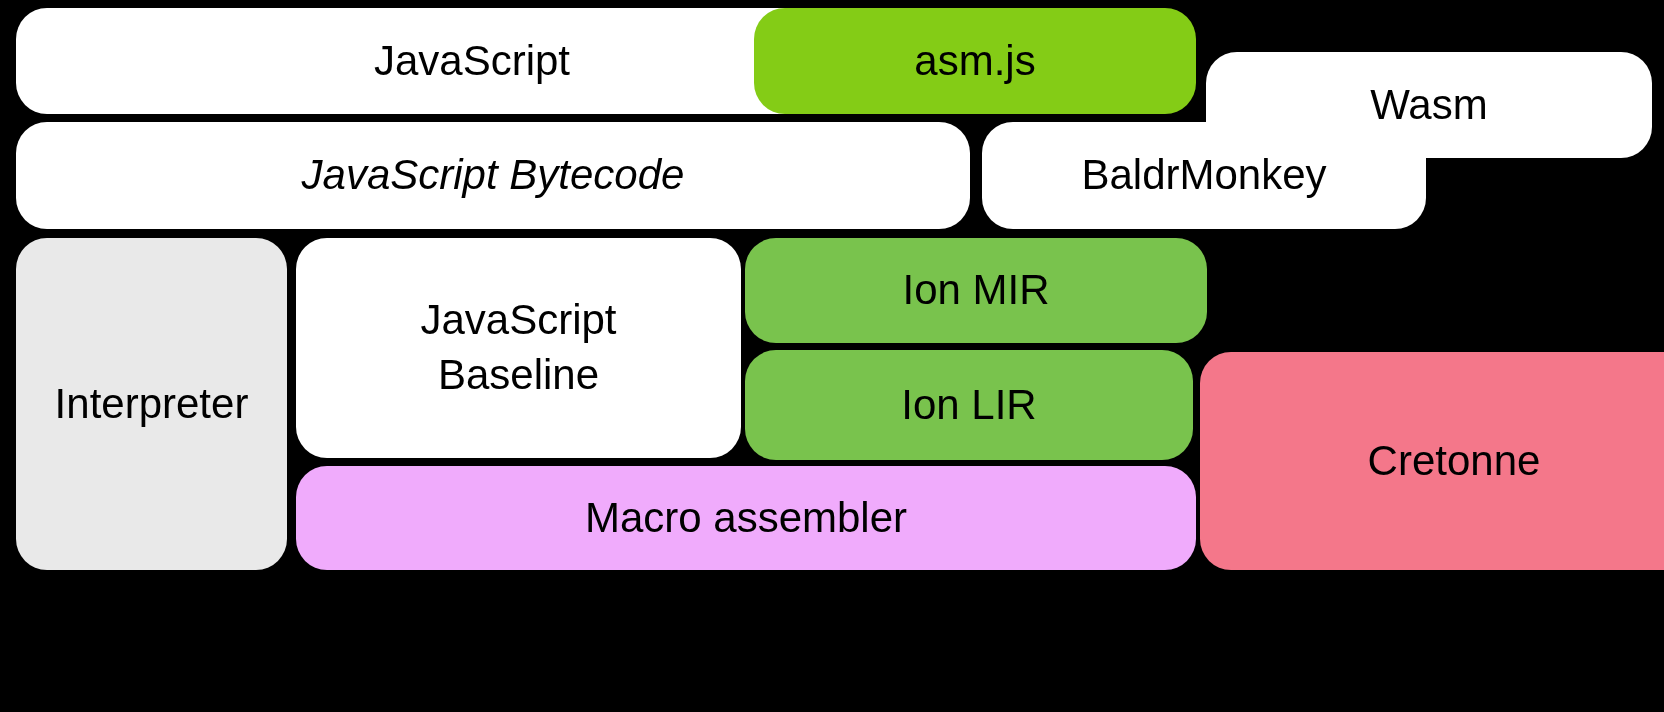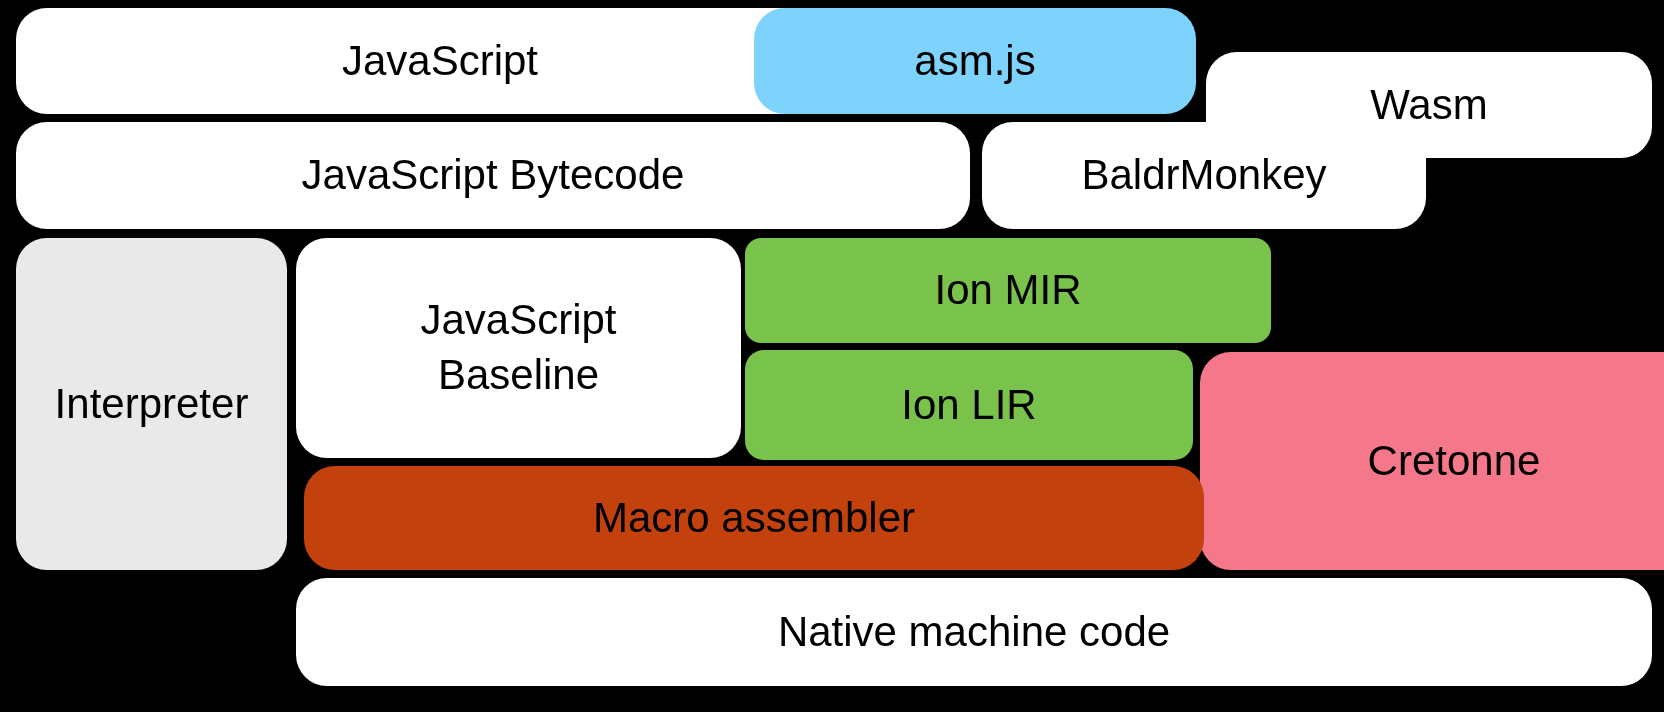--- a/index.html
+++ b/index.html
@@ -23,44 +23,44 @@
     justify-content: center;
     text-align: center;
     color: #000;
     font-size: 42px;
     line-height: 1.3;
     background: #fff; 
   }
   .box span { display: inline-block; }
 
   
-  .b-javascript        { left:16px;   top:8px;   width:848px;  height:106px; }
+  .b-javascript        { left:16px;   top:8px;   width:848px;  height:106px;padding-left:32px; }
   .b-asmjs             { left:754px;  top:8px;   width:442px;  height:106px; }
   .b-wasm              { left:1206px; top:8px;   width:446px;  height:106px;margin-top:44px; }
-  .b-bytecode          { left:16px;   top:122px; width:954px;  height:107px; }
+  .b-bytecode          { left:16px;   top:122px; width:954px;  height:107px;font-style:italic; }
   .b-baldrmonkey       { left:982px;  top:122px; width:444px;  height:107px;align-items:center; }
   .b-interpreter       { left:16px;   top:238px; width:271px;  height:332px;text-align:center; }
   .b-baseline          { left:296px;  top:238px; width:445px;  height:220px;text-align:center; }
   .b-baseline span     { max-width:280px; }
-  .b-ion-mir           { left:745px;  top:238px; width:526px;  height:105px;border-radius:16px; }
+  .b-ion-mir           { left:745px;  top:238px; width:462px;  height:105px; }
   .b-ion-lir           { left:745px;  top:350px; width:448px;  height:110px; }
   .b-cretonne          { left:1200px; top:352px; width:508px;  height:218px; }
   .b-macro-assembler   { left:296px;  top:466px; width:900px;  height:104px; }
   .b-native            { left:296px;  top:578px; width:1356px; height:108px; }
 </style>
 </head>
 <body>
 
 <div class="stage" data-fill="background" style="background: rgb(0, 0, 0);">
 
   <div class="box b-javascript" data-fill="box_white" style="background: rgb(255, 255, 255);">
     <span>JavaScript</span>
   </div>
 
-  <div class="box b-asmjs" data-fill="box_white" style="background: #7dd3fc;">
+  <div class="box b-asmjs" data-fill="box_white" style="background: #84cc16;">
     <span>asm.js</span>
   </div>
 
   <div class="box b-wasm" data-fill="box_white" style="background: rgb(255, 255, 255);">
     <span>Wasm</span>
   </div>
 
   <div class="box b-bytecode" data-fill="box_white" style="background: rgb(255, 255, 255);">
     <span>JavaScript Bytecode</span>
   </div>
@@ -74,29 +74,26 @@
   </div>
 
   <div class="box b-baseline" data-fill="box_white" style="background: rgb(255, 255, 255);">
     <span>JavaScript Baseline</span>
   </div>
 
   <div class="box b-ion-mir" data-fill="box_green" style="background: rgb(121, 195, 77);">
     <span>Ion MIR</span>
   </div>
 
-  <div class="box b-ion-lir" data-fill="box_green" style="background: rgb(121, 195, 77); border-radius: 19px;">
+  <div class="box b-ion-lir" data-fill="box_green" style="background: rgb(121, 195, 77);">
     <span>Ion LIR</span>
   </div>
 
   <div class="box b-cretonne" data-fill="box_pink" style="background: rgb(244, 119, 138);">
     <span>Cretonne</span>
   </div>
 
-  <div class="box b-macro-assembler" data-fill="box_white" style="background: #c2410c; margin-left: 8px;">
+  <div class="box b-macro-assembler" data-fill="box_white" style="background: #f0abfc;">
     <span>Macro assembler</span>
   </div>
 
-  <div class="box b-native" data-fill="box_white" style="background: rgb(255, 255, 255);">
-    <span>Native machine code</span>
-  </div>
 
 </div>
 
 </body></html>

